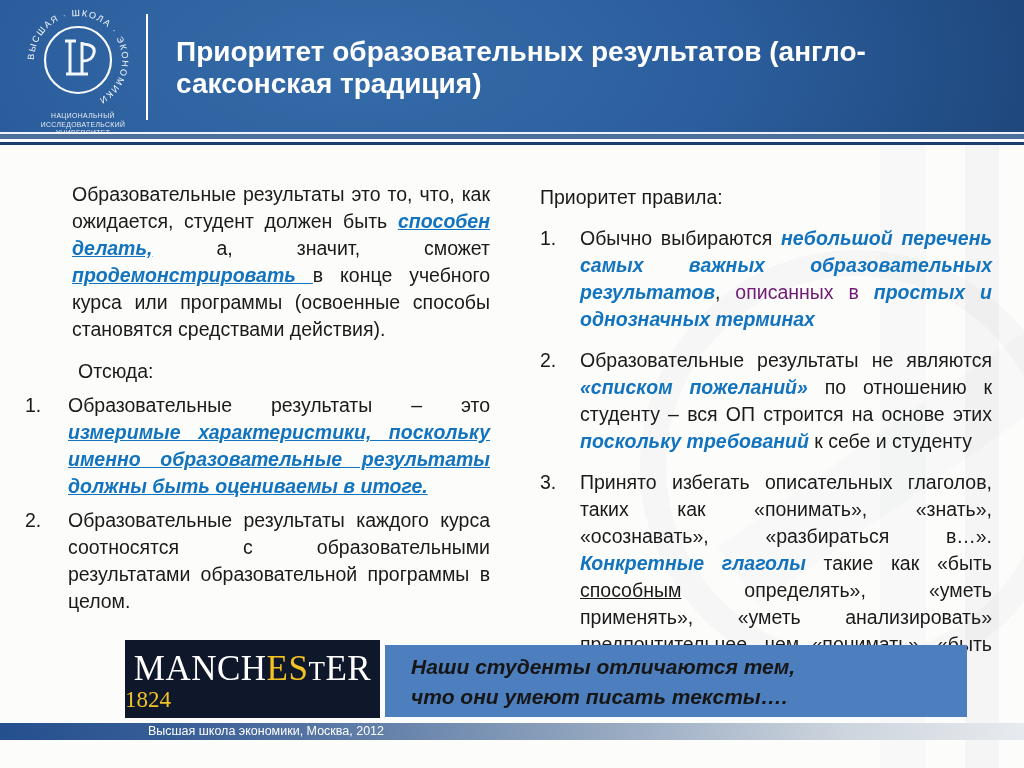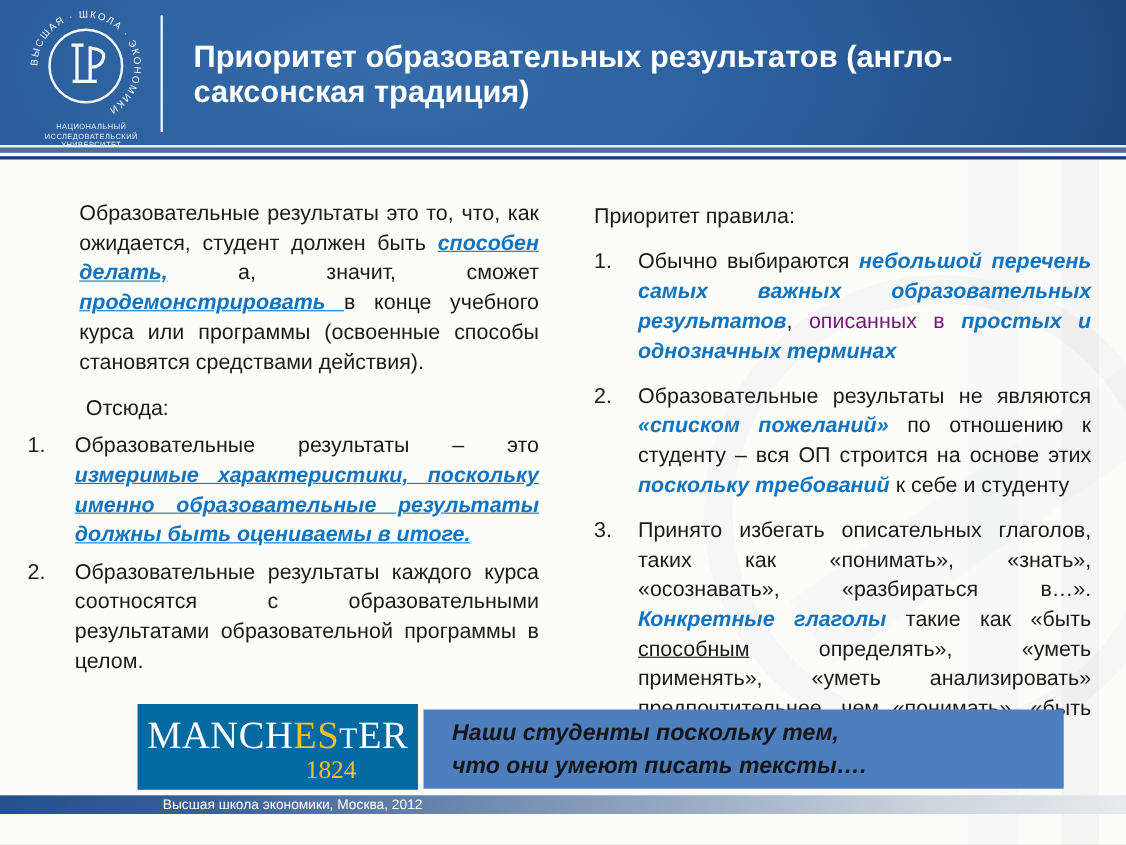--- a/index.html
+++ b/index.html
@@ -42,26 +42,26 @@
   .col-right .li .li-text{margin-left:40px;}
   .rules-head{margin:0 0 1px 0;}
 
   
   .seg-bi{color:#1273be;font-weight:bold;font-style:italic;}
   .seg-bi-u{color:#1273be;font-weight:bold;font-style:italic;text-decoration:underline;}
   .seg-blue{color:#701a75;}
   .seg-u{text-decoration:underline;}
 
   
-  .manchester{position:absolute;left:125px;top:640px;width:255px;height:78px;background:#0369a1;}
+  .manchester{position:absolute;left:125px;top:640px;width:255px;height:78px;background:#0f172a;}
   .m-name{text-align:center;padding-top:12px;font-family:"Liberation Serif", serif;
           font-size:35px;color:#ffffff;letter-spacing:0.5px;line-height:34px;}
   .m-es{color:#f2c225;}
   .m-t{font-size:27px;}
-  .m-year{text-align:right;padding-right:56px;font-family:"Liberation Serif", serif;
+  .m-year{padding-right:56px;font-family:"Liberation Serif", serif;
           font-size:23px;color:#f2c225;line-height:24px;}
 
   .banner{position:absolute;left:385px;top:645px;width:582px;height:72px;background:#4d7ebd;}
   .banner .bl{margin-left:26px;color:#161616;font-size:21px;font-style:italic;font-weight:600;line-height:30px;}
   .banner .bl:first-child{margin-top:7px;}
 
   .footer-bar{position:absolute;left:0;top:723px;width:1024px;height:17px;
               background:linear-gradient(to right,#24508e 0%,#3a5f97 18%,#8fa3bd 55%,#ccd4dd 80%,#eceef1 100%);padding-left:28px;}
   .footer-bar span{display:block;padding-left:120px;color:#ffffff;font-size:12.5px;line-height:17px;}
 </style>
@@ -134,21 +134,21 @@
       <div class="li-text justify"><span class="seg-normal">Принято избегать описательных глаголов, таких как «понимать», «знать», «осознавать», «разбираться в…». </span><span class="seg-bi">Конкретные глаголы</span><span class="seg-normal"> такие как «быть </span><span class="seg-u">способным</span><span class="seg-normal"> определять», «уметь применять», «уметь анализировать» предпочтительнее, чем «понимать», «быть знакомым с…».</span></div>
     </div>
   </div>
 
   <div class="manchester">
     <div class="m-name"><span>MANCH</span><span class="m-es">ES</span><span class="m-t">T</span><span>ER</span></div>
     <div class="m-year">1824</div>
   </div>
 
   <div class="banner">
-    <div class="bl">Наши студенты поскольку тем,</div>
+    <div class="bl">Наши студенты отличаются тем,</div>
     <div class="bl">что они умеют писать тексты….</div>
   </div>
 
   <div class="footer-bar">
     <span>Высшая школа экономики, Москва, 2012</span>
   </div>
 
 </div>
 
 </body></html>

